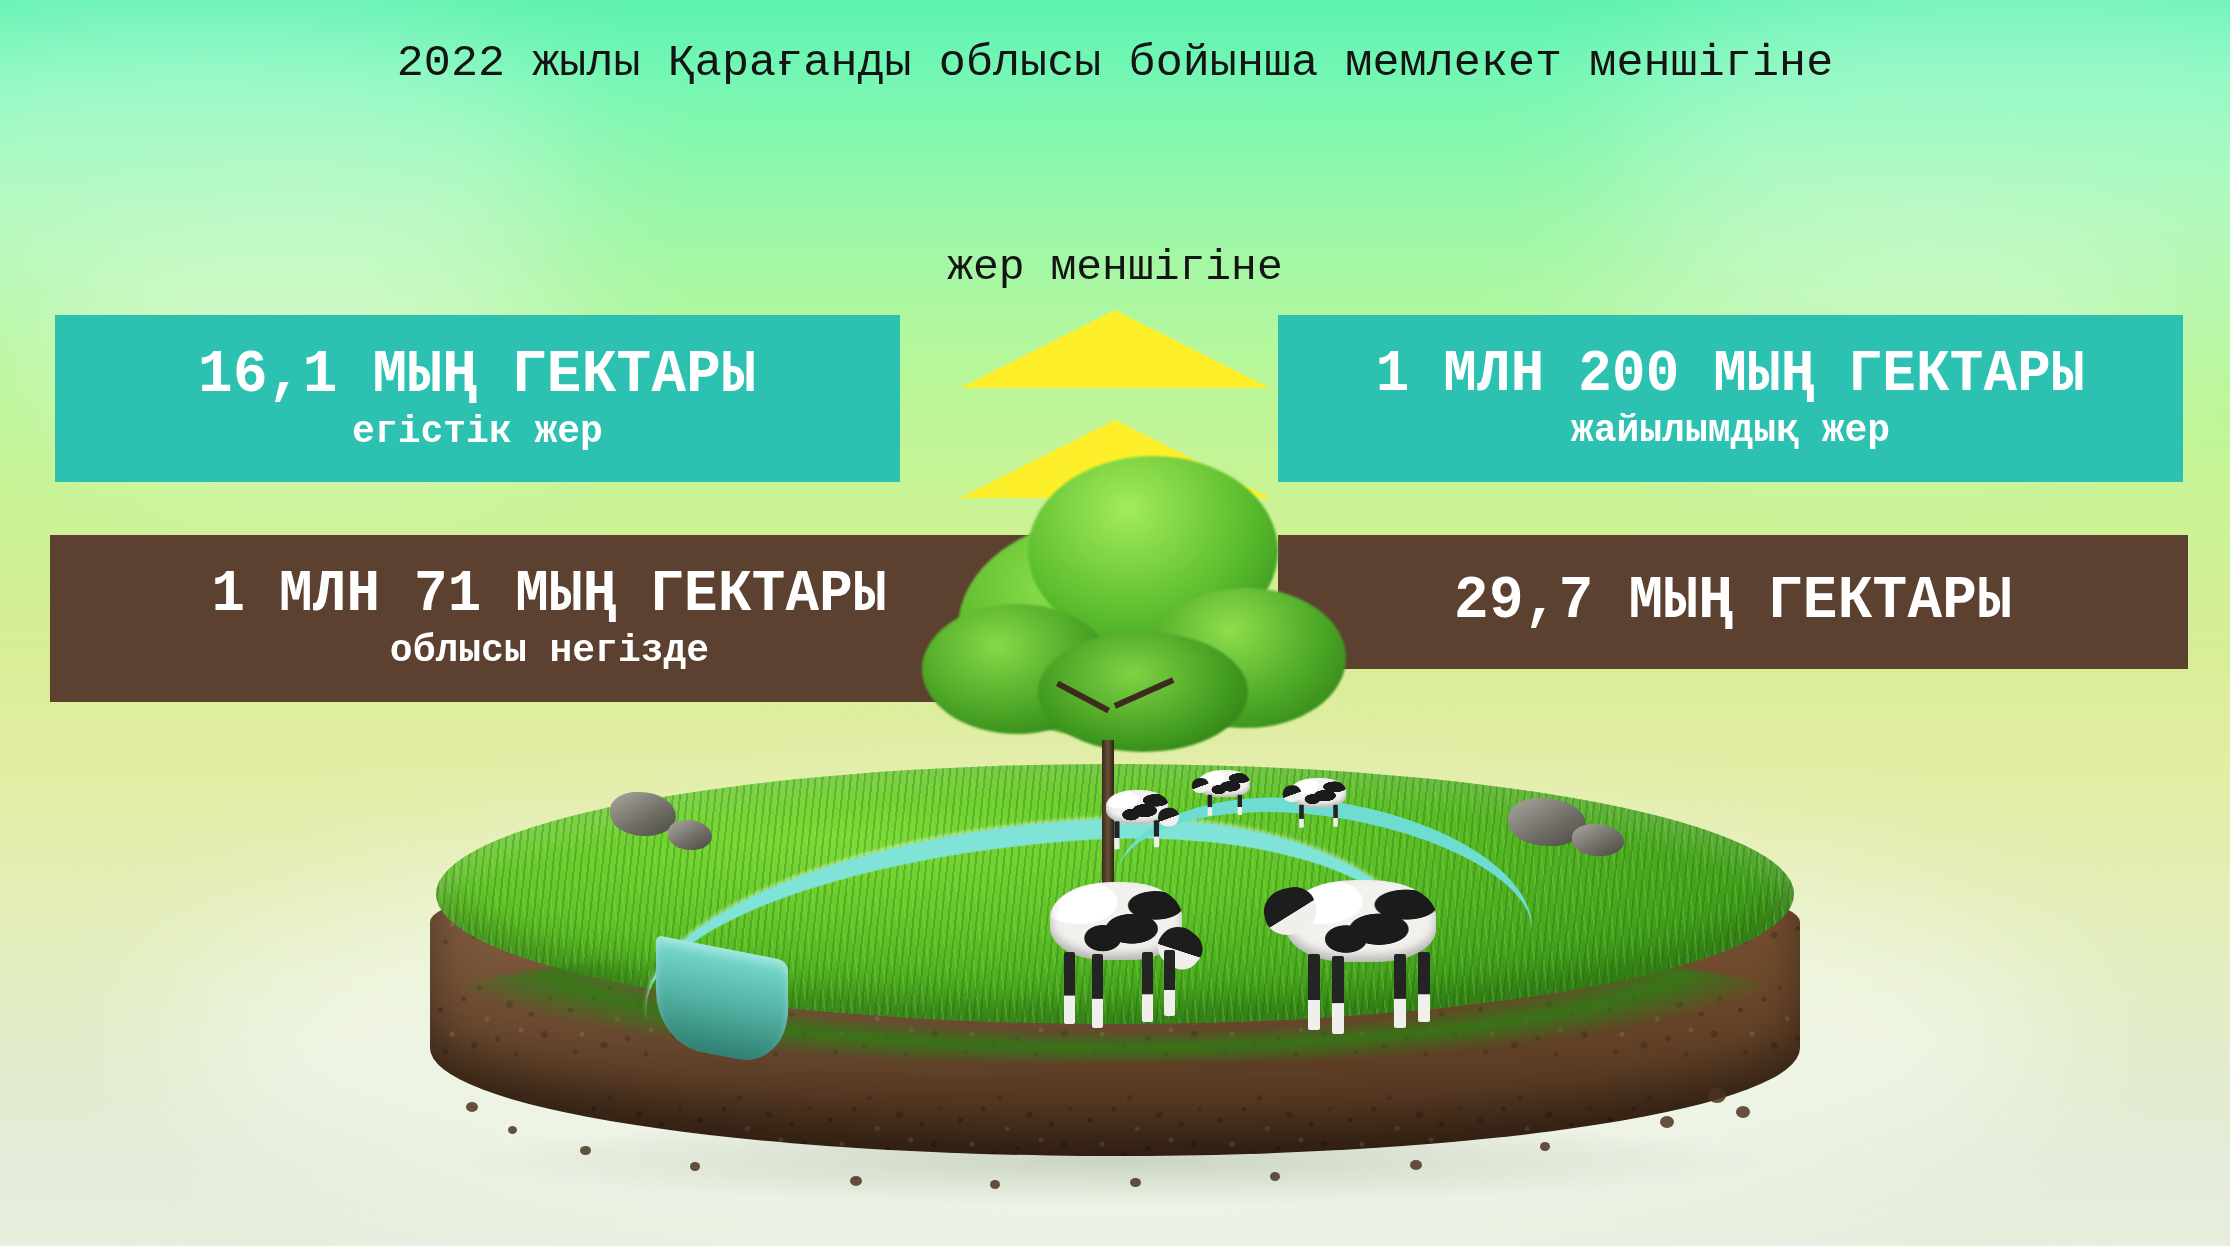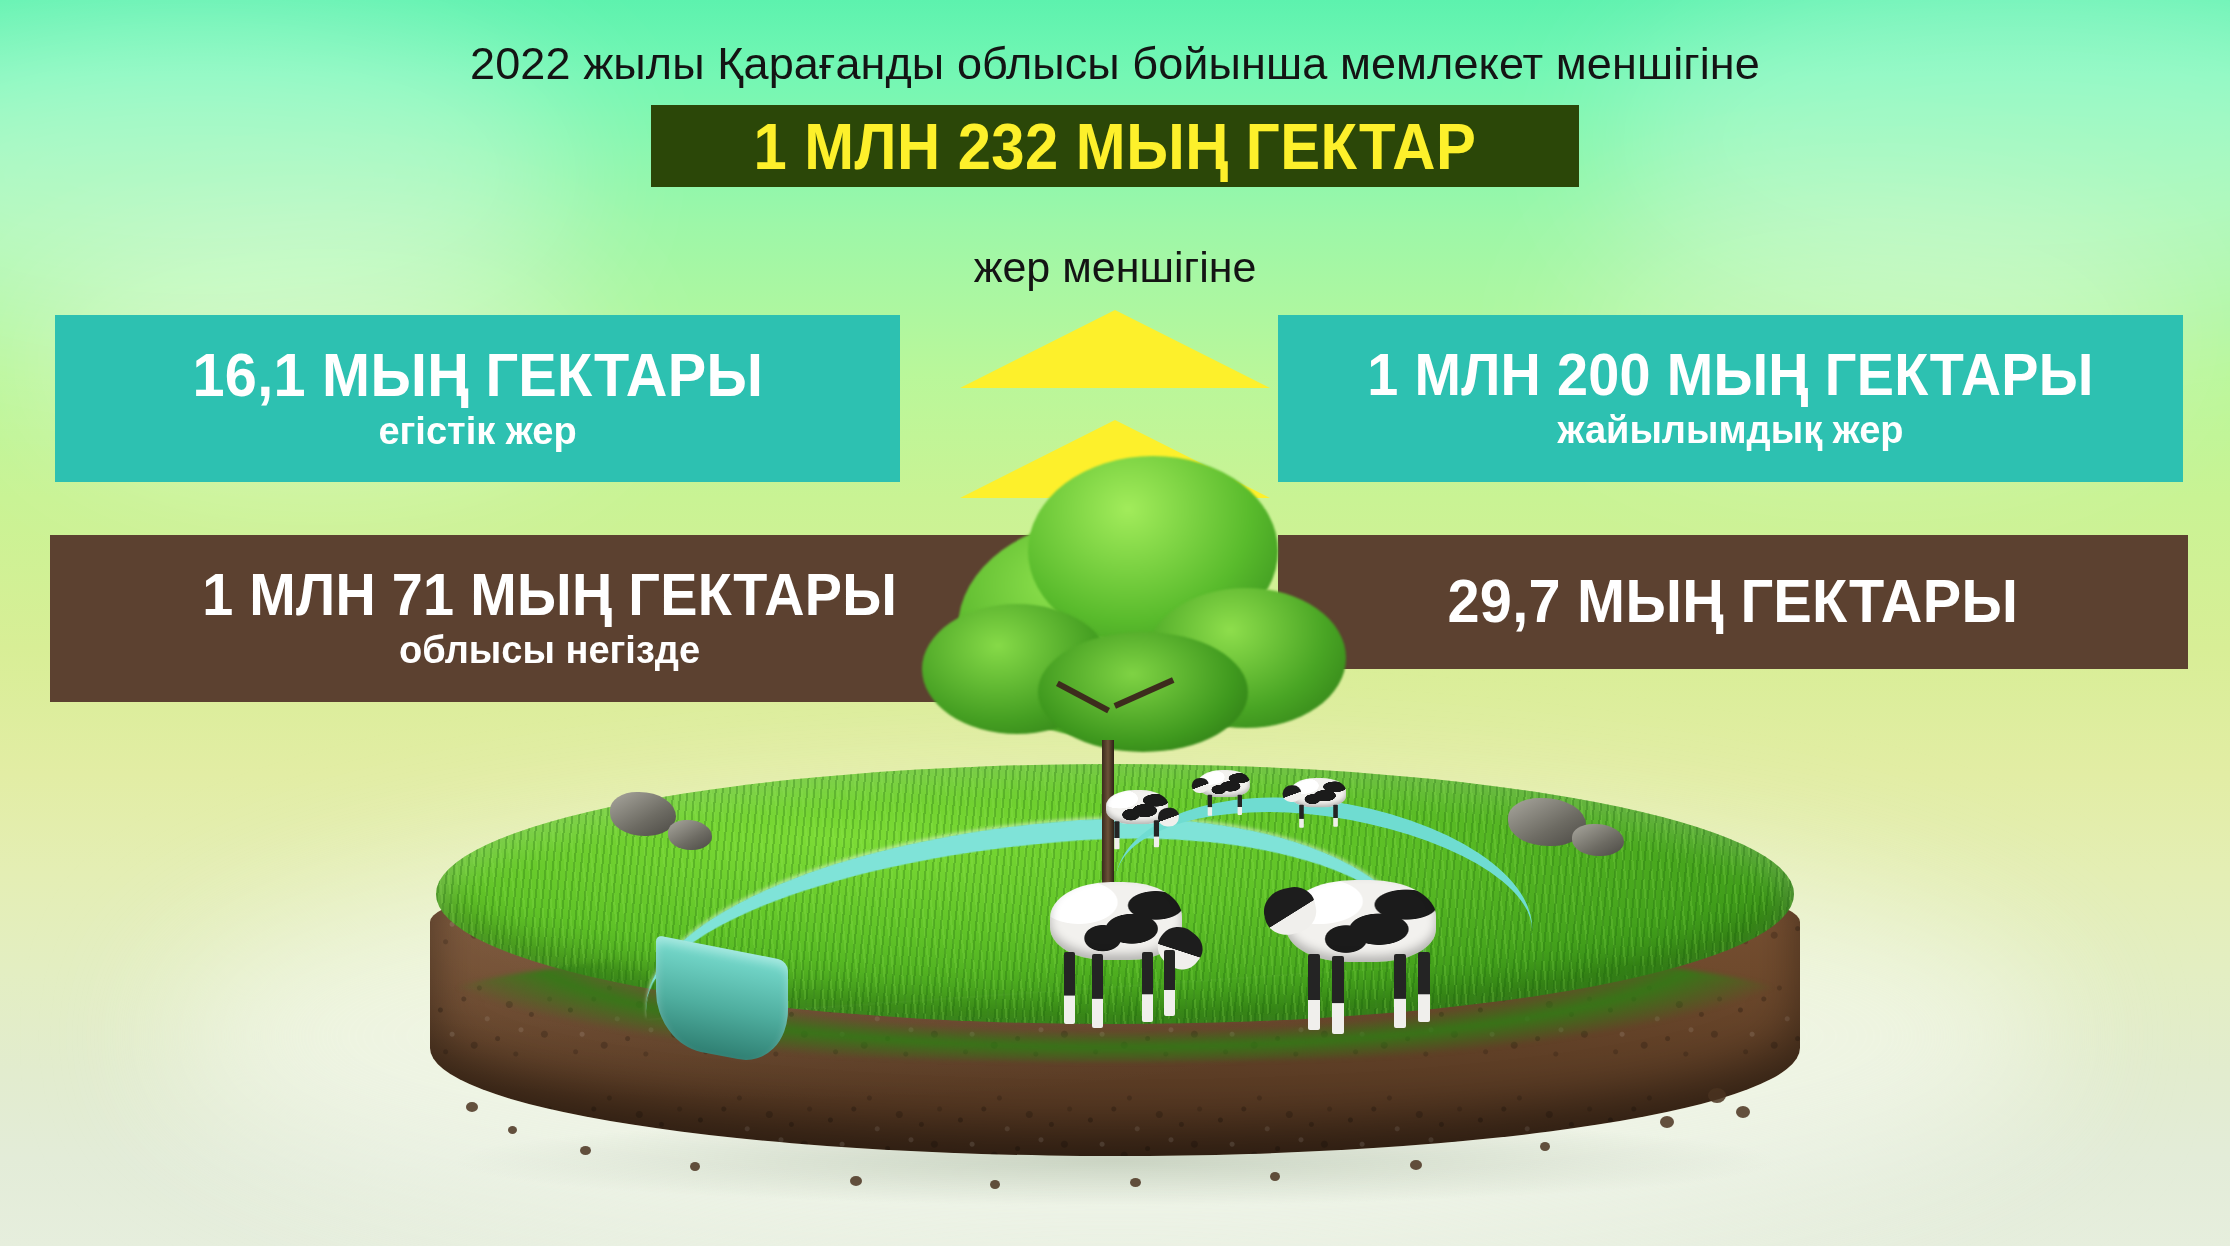--- a/index.html
+++ b/index.html
@@ -5,21 +5,21 @@
   html, body {
     margin: 0;
     padding: 0;
     background: #ffffff;
   }
   #poster {
     position: relative;
     width: 2230px;
     height: 1246px;
     overflow: hidden;
-    font-family: Liberation Sans, sans-serif;
+    font-family: Liberation Mono, monospace;
     background:
       linear-gradient(180deg,
         #5df2ae 0%,
         #74f7b4 6%,
         #9df7a8 18%,
         #b9f79a 30%,
         #c9f394 40%,
         #d8ee96 52%,
         #e2eda4 62%,
         #e4eeb4 70%,
@@ -318,23 +318,20 @@
 <div id="poster">
 
   <div class="haze haze-a"></div>
   <div class="haze haze-b"></div>
   <div class="haze haze-c"></div>
   <div class="haze haze-d"></div>
   <div class="haze haze-e"></div>
 
   <div class="title">2022 жылы Қарағанды облысы бойынша мемлекет меншігіне</div>
 
-  <div class="headline-box">
-    <div class="headline-text">1 МЛН 232 МЫҢ ГЕКТАР</div>
-  </div>
 
   <div class="subhead">жер меншігіне</div>
 
   <div class="arrow arrow-top"></div>
   <div class="arrow arrow-bottom"></div>
 
   <div class="stat teal stat-crop">
     <div class="value">16,1 МЫҢ ГЕКТАРЫ</div>
     <div class="label">егістік жер</div>
   </div>

